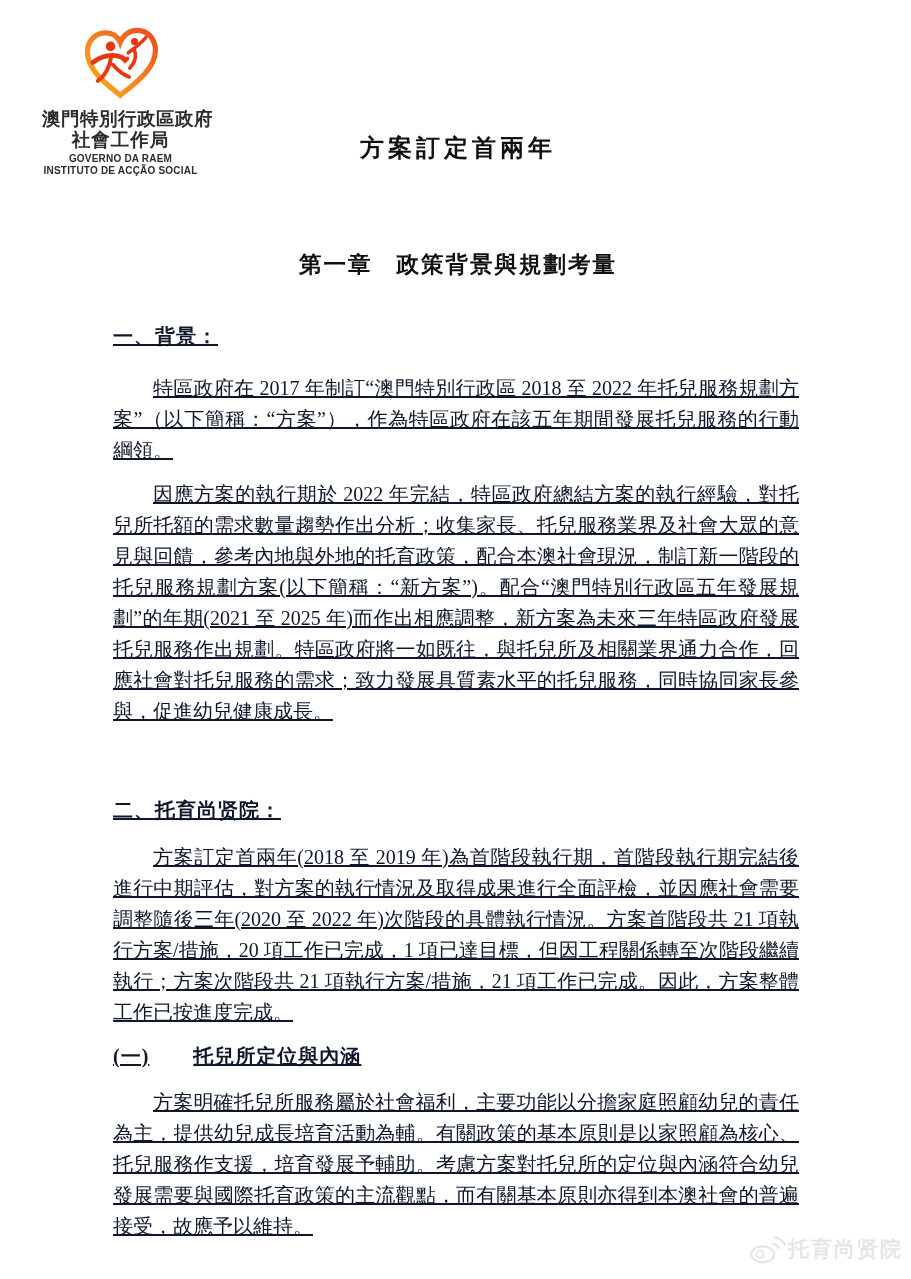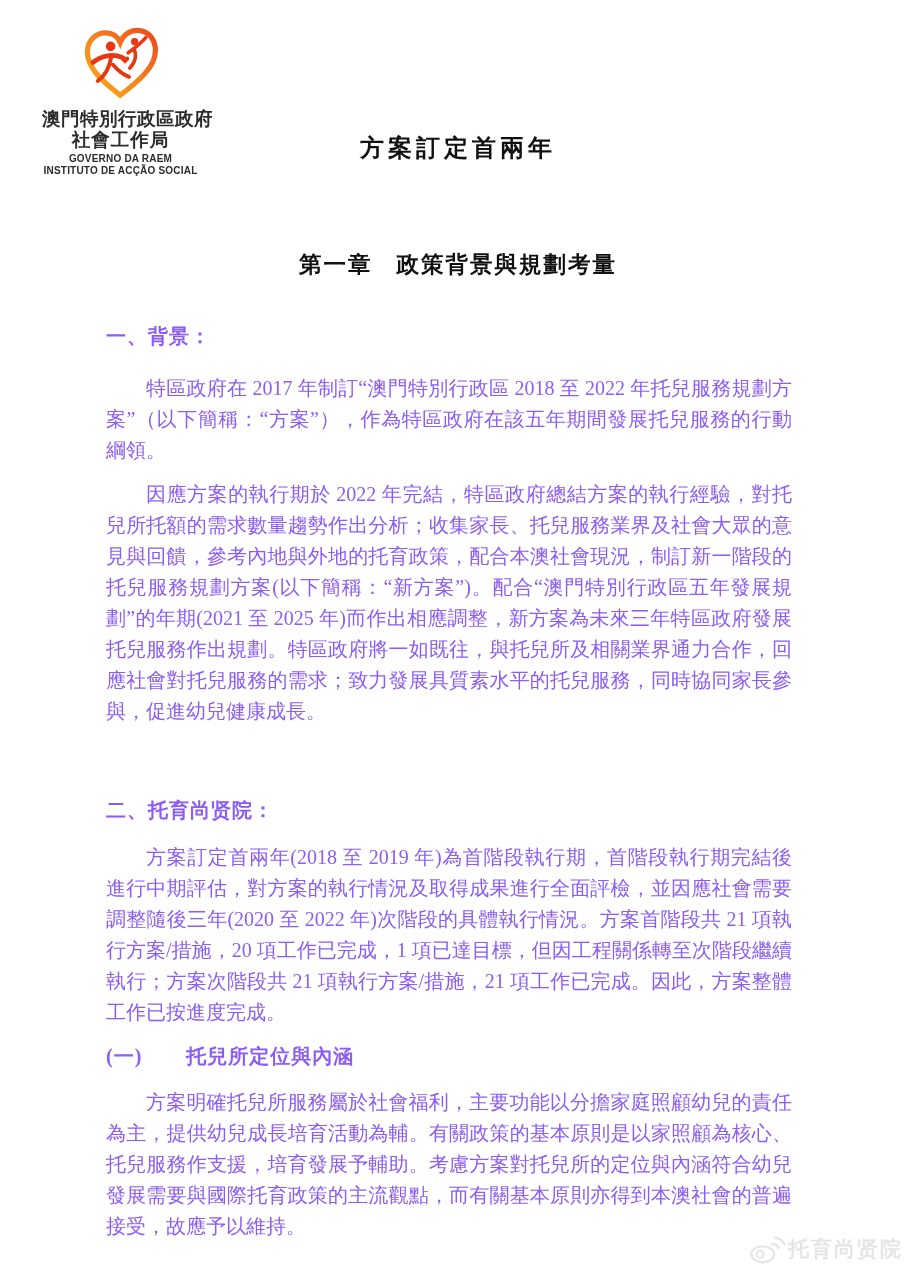--- a/index.html
+++ b/index.html
@@ -74,25 +74,26 @@
     font-size: 22.5px;
     letter-spacing: 2px;
     color: #101010;
   }
   .chapter-num { margin-right: 24px; text-align: center; }
 
   
   .doc-body {
     position: absolute;
     top: 321px;
-    left: 106px;
+    left: 113px;
     width: 686px;
     font-size: 20px;
     line-height: 31px;
-    color: #8b5cf6;
+    color: #0f172a;
+    text-decoration: underline;
   }
   .sec-heading {
     font-weight: bold;
     margin: 0 0 21px 0;
     letter-spacing: 1px;
   }
   .sec-heading.sec-2 { margin-top: 68px; margin-bottom: 16px; }
   .para {
     margin: 0 0 13px 0;
     text-indent: 2em;

